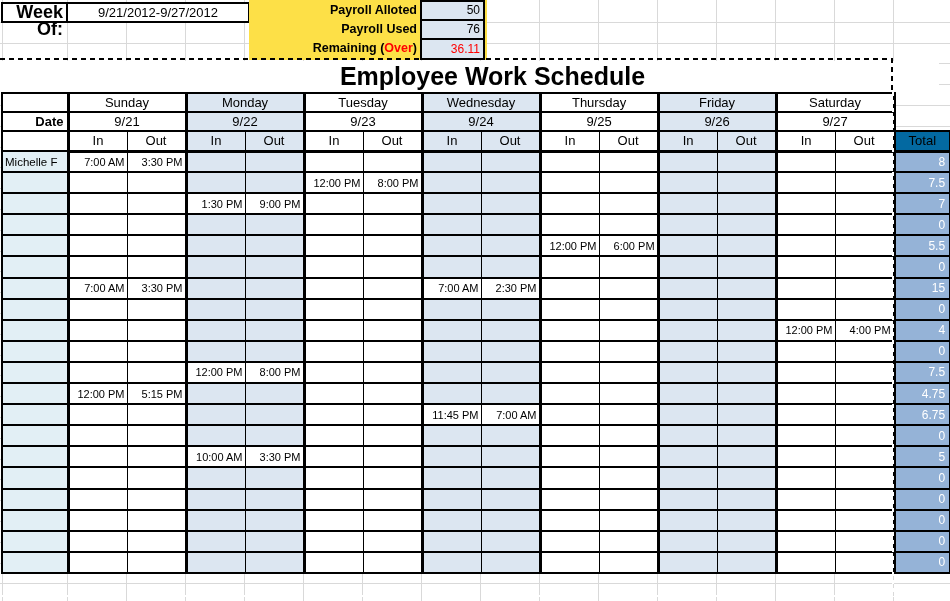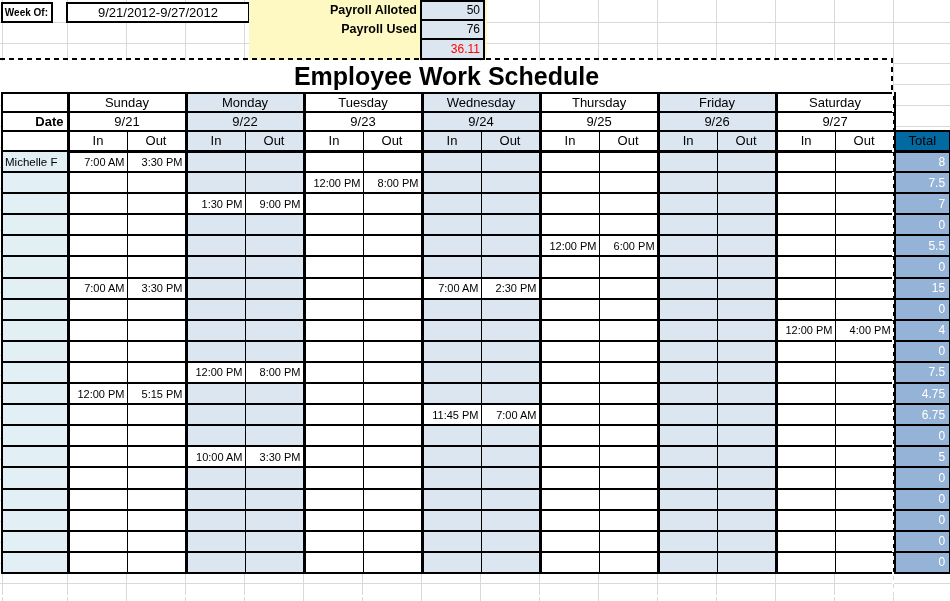--- a/index.html
+++ b/index.html
@@ -5,37 +5,37 @@
   html,body{margin:0;padding:0;background:#fff;}
   .stage{position:relative;width:950px;height:601px;background:#fff;overflow:hidden;
          font-family:"Liberation Sans",sans-serif;color:#000;}
   
   .gridbg{position:absolute;inset:0;z-index:0;
     background-image:
       repeating-linear-gradient(to right, transparent 0 58px, #d9d9d9 58px 59px),
       repeating-linear-gradient(to bottom, transparent 0 19.8px, #d9d9d9 19.8px 20.8px);
     background-position: 9px 0, 0 2px;}
   
-  .wlabel{position:absolute;left:1px;top:2px;width:52px;height:21px;box-sizing:border-box;
-    border:2px solid #000;background:#fff;font-weight:bold;font-size:10px;line-height:17px;
+  .wlabel{position:absolute;left:1px;top:2px;width:67px;height:21px;box-sizing:border-box;
+    border:2px solid #000;background:#fff;font-weight:bold;font-size:18px;line-height:17px;
     text-align:right;padding-right:3px;z-index:2;}
   .wvalue{position:absolute;left:66px;top:2px;width:184px;height:21px;box-sizing:border-box;
     border:2px solid #000;background:#fff;font-size:13px;line-height:17px;text-align:center;z-index:2;}
   
-  .payroll{position:absolute;left:249px;top:0;width:238px;height:60px;background:#fef9c3;z-index:2;}
+  .payroll{position:absolute;left:249px;top:0;width:238px;height:60px;background:#fde047;z-index:2;}
   .pl{position:absolute;left:0;width:168px;height:19px;font-weight:bold;font-size:12.5px;
       line-height:19px;text-align:right;white-space:nowrap;}
   .pl0{top:1px}.pl1{top:20px}.pl2{top:39px}
   .pv{position:absolute;left:171px;width:65px;box-sizing:border-box;border:2px solid #000;
       background:#DCE6F1;font-size:12px;text-align:right;padding-right:3px;}
   .pv0{top:0;height:39px;line-height:17px}.pv1{top:19px;height:21px;line-height:17px}.pv2{top:38px;height:22px;line-height:18px}
   .red{color:#FF0000;}
   
   .title{position:absolute;left:0;top:61px;width:893px;height:31px;background:#fff;z-index:1;
-    text-align:center;font-weight:bold;font-size:25px;line-height:31px;}
+    text-align:center;font-weight:bold;font-size:25px;line-height:31px;padding-left:46px;}
   
   table.sched{position:absolute;left:1px;top:92px;z-index:1;border-collapse:collapse;
     table-layout:fixed;width:948px;}
   table.sched td{box-sizing:border-box;overflow:hidden;}
   thead tr.r-day{height:19px}
   thead tr.r-date{height:19px}
   thead tr.r-io{height:20px}
   tbody tr{height:21.1px}
   .hcell{border:2px solid #000;background:#fff;font-size:13px;text-align:center;padding:0;}
   .day,.date{border-left-width:3px;border-right-width:3px;}
@@ -75,20 +75,21 @@
   <div class="gridbg"></div>
 
   <div class="wlabel">Week Of:</div>
   <div class="wvalue">9/21/2012-9/27/2012</div>
 
   <div class="payroll">
     <div class="pl pl0">Payroll Alloted</div>
     <div class="pv pv0">50</div>
     <div class="pl pl1">Payroll Used</div>
     <div class="pv pv1">76</div>
+    <div class="pl pl2"><span>Remaining (</span><span class="red">Over</span><span>)</span></div>
     <div class="pv pv2 red">36.11</div>
   </div>
 
   <div class="title">Employee Work Schedule</div>
 
   <table class="sched">
     <colgroup>
       <col style="width:66px">
       <col style="width:59px">
         <col style="width:59px">

